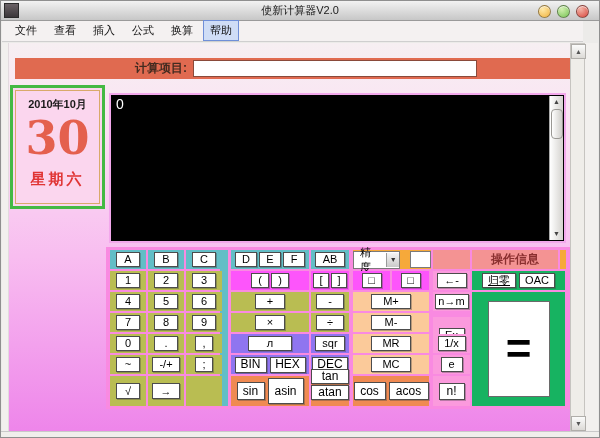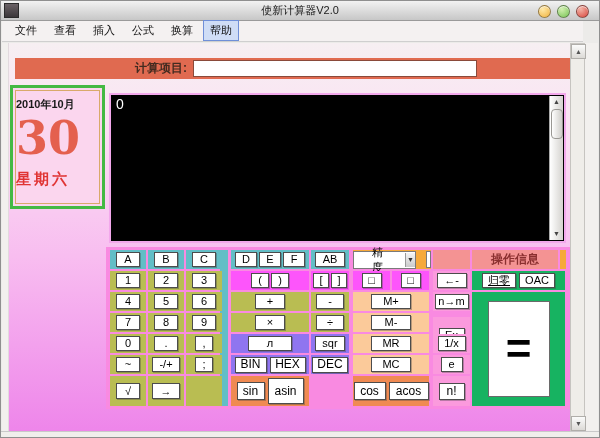--- a/index.html
+++ b/index.html
@@ -32,41 +32,41 @@
   .sb-up{top:0;}
   .sb-down{bottom:0;}
 
   
   .projbar{position:absolute;left:13px;top:15px;width:557px;height:21px;background:#e06a50;display:flex;align-items:center;}
   .projlabel{margin-left:120px;font-size:12px;font-weight:bold;color:#432b20;}
   .projinput{margin-left:6px;width:278px;height:15px;border:1px solid #8a4a3a;background:#fff;font-size:11px;padding:0 2px;}
 
   
   .calendar{position:absolute;left:8px;top:42px;width:95px;height:124px;background:#fbd6ee;border:3px solid #44b944;box-sizing:border-box;}
-  .cal-inner{position:absolute;left:2px;top:2px;right:2px;bottom:2px;border:1px solid #d9a96a;display:flex;flex-direction:column;}
+  .cal-inner{position:absolute;left:2px;top:2px;right:2px;bottom:2px;border:1px solid #d9a96a;display:flex;flex-direction:column;align-items:center;}
   .cal-month{font-size:11px;font-weight:bold;color:#1a1a1a;margin-top:6px;}
   .cal-day{font-family:"DejaVu Serif","Liberation Serif",serif;font-size:46px;font-weight:bold;color:#e4604e;line-height:52px;}
   .cal-week{font-size:15px;font-weight:bold;color:#e03434;margin-top:6px;letter-spacing:3px;}
 
   
   .display{position:absolute;left:107px;top:50px;width:457px;height:150px;background:#000;border:2px solid #f3a8ec;box-sizing:border-box;}
   .disp-val{color:#fff;font-size:14px;padding:1px 0 0 5px;}
   .disp-scroll{position:absolute;right:1px;top:1px;bottom:1px;width:13px;background:linear-gradient(90deg,#ffffff,#d4d2ce);border-left:1px solid #aaa;}
   .ds-btn{position:absolute;left:0;width:13px;height:12px;font-size:7px;color:#444;text-align:center;line-height:12px;}
   .ds-up{top:0;}
   .ds-down{bottom:0;}
   .ds-thumb{position:absolute;left:1px;top:13px;width:10px;height:28px;background:linear-gradient(90deg,#fff,#cfcdc9);border:1px solid #9a9894;border-radius:4px;}
 
   
   .keypad{position:absolute;left:104px;top:204px;width:464px;height:162px;background:#f98ae1;}
   .cell{position:absolute;display:flex;align-items:center;justify-content:center;box-sizing:border-box;}
   .celltext{font-size:12px;font-weight:bold;color:#8a2f2f;}
   .key{background:#fff;border:1px solid #4c4c4c;box-shadow:1px 1px 0 rgba(60,60,60,.35);font-family:"Liberation Sans",sans-serif;font-size:11px;height:15px;min-width:24px;padding:0 2px;line-height:11px;color:#000;cursor:default;}
   .combo{display:flex;align-items:center;height:16px;background:#fff;border:1px solid #7a7a7a;}
-  .combo .clabel{font-size:11px;padding:0 18px;color:#000;}
+  .combo .clabel{font-size:11px;padding:0 6px;color:#000;}
   .combo .carrow{width:13px;height:14px;margin:0;background:linear-gradient(#f4f4f4,#cacaca);border-left:1px solid #9a9a9a;font-size:7px;line-height:14px;text-align:center;color:#333;}
   .whitebox{width:20px;height:15px;background:#fff;border:1px solid #7a7a7a;margin-left:6px;}
   .eq{background:#fff;border:1px solid #6a6a6a;width:62px;height:96px;font-size:44px;font-weight:900;color:#000;line-height:90px;cursor:default;}
   .stack{display:flex;flex-direction:column;gap:1px;transform:translateY(-7px);}
 </style>
 </head>
 <body>
 
 <div id="win">
 
@@ -268,20 +268,26 @@
           <button class="key" style="min-width: 24px; height: 16px;">√</button>
         </div>
         <div class="cell" style="left: 42px; top: 129px; width: 36px; height: 30px; background: rgb(185, 189, 82); gap: 4px;">
           <button class="key" style="min-width: 28px; height: 16px;">→</button>
         </div>
         <div class="cell" style="left: 80px; top: 129px; width: 36px; height: 30px; background: rgb(185, 189, 82); gap: 4px;"></div>
         <div class="cell" style="left: 125px; top: 129px; width: 78px; height: 30px; background: rgb(240, 138, 82); gap: 3px;">
           <button class="key" style="min-width: 28px; height: 18px; font-size: 12px;">sin</button>
           <button class="key" style="min-width: 36px; height: 26px; font-size: 12px;">asin</button>
         </div>
+        <div class="cell" style="left: 205px; top: 129px; width: 38px; height: 30px; background: rgb(240, 138, 82); gap: 4px;">
+          <div class="stack">
+            <button class="key" style="min-width: 34px; height: 15px; font-size: 12px;">tan</button>
+            <button class="key" style="min-width: 38px; height: 15px; font-size: 12px;">atan</button>
+          </div>
+        </div>
         <div class="cell" style="left: 247px; top: 129px; width: 76px; height: 30px; background: rgb(240, 138, 82); gap: 3px;">
           <button class="key" style="min-width: 32px; height: 18px; font-size: 12px;">cos</button>
           <button class="key" style="min-width: 40px; height: 18px; font-size: 12px;">acos</button>
         </div>
         <div class="cell" style="left: 327px; top: 129px; width: 37px; height: 30px; background: rgb(251, 154, 221); gap: 4px;">
           <button class="key" style="min-width: 26px; height: 17px; font-size: 12px;">n!</button>
         </div>
       </div>
 
     <div class="vscroll">

